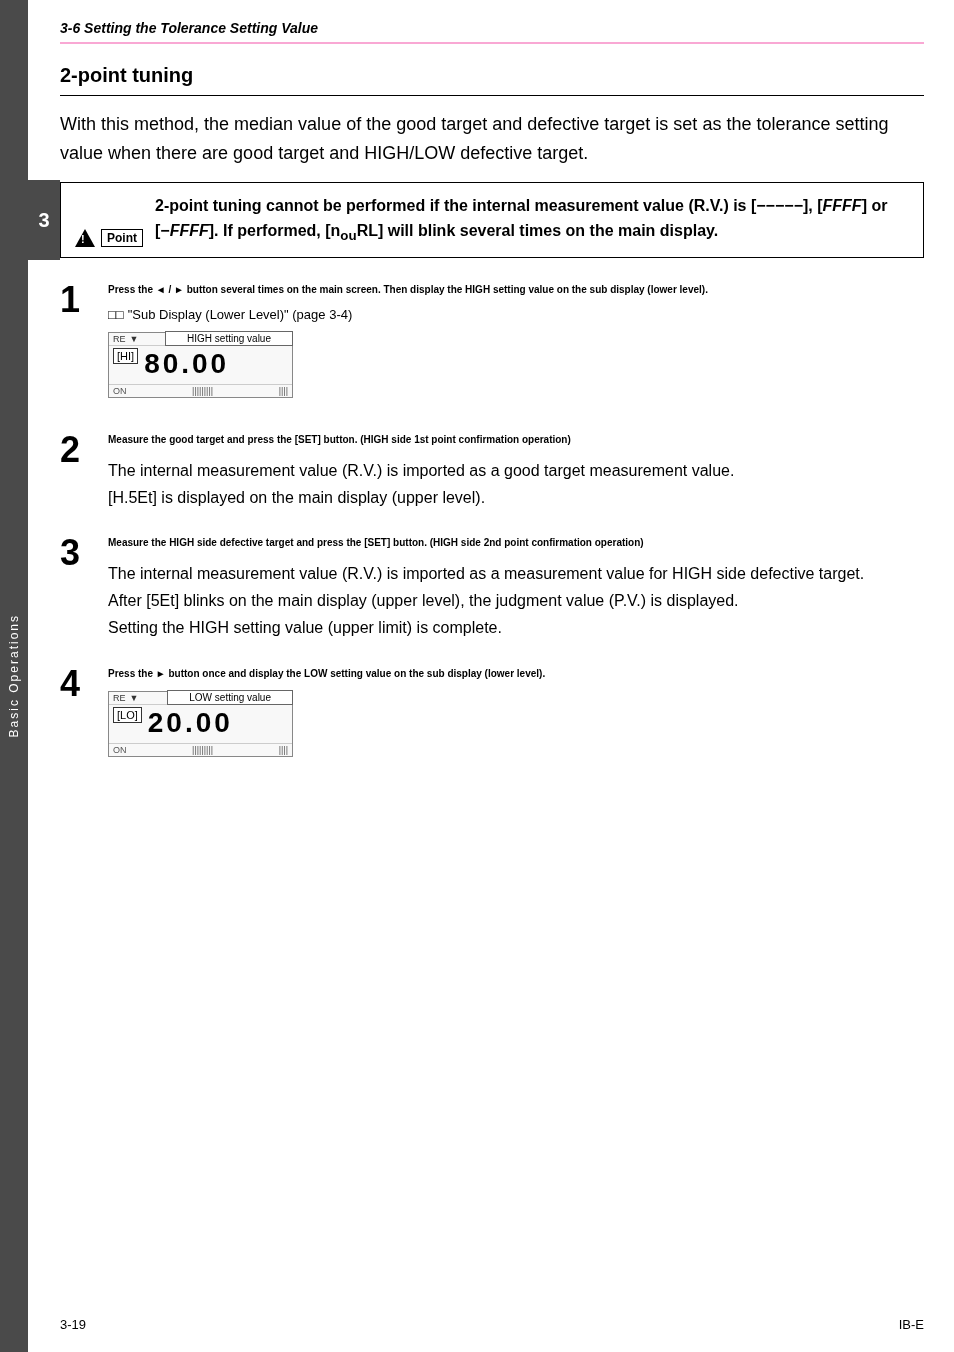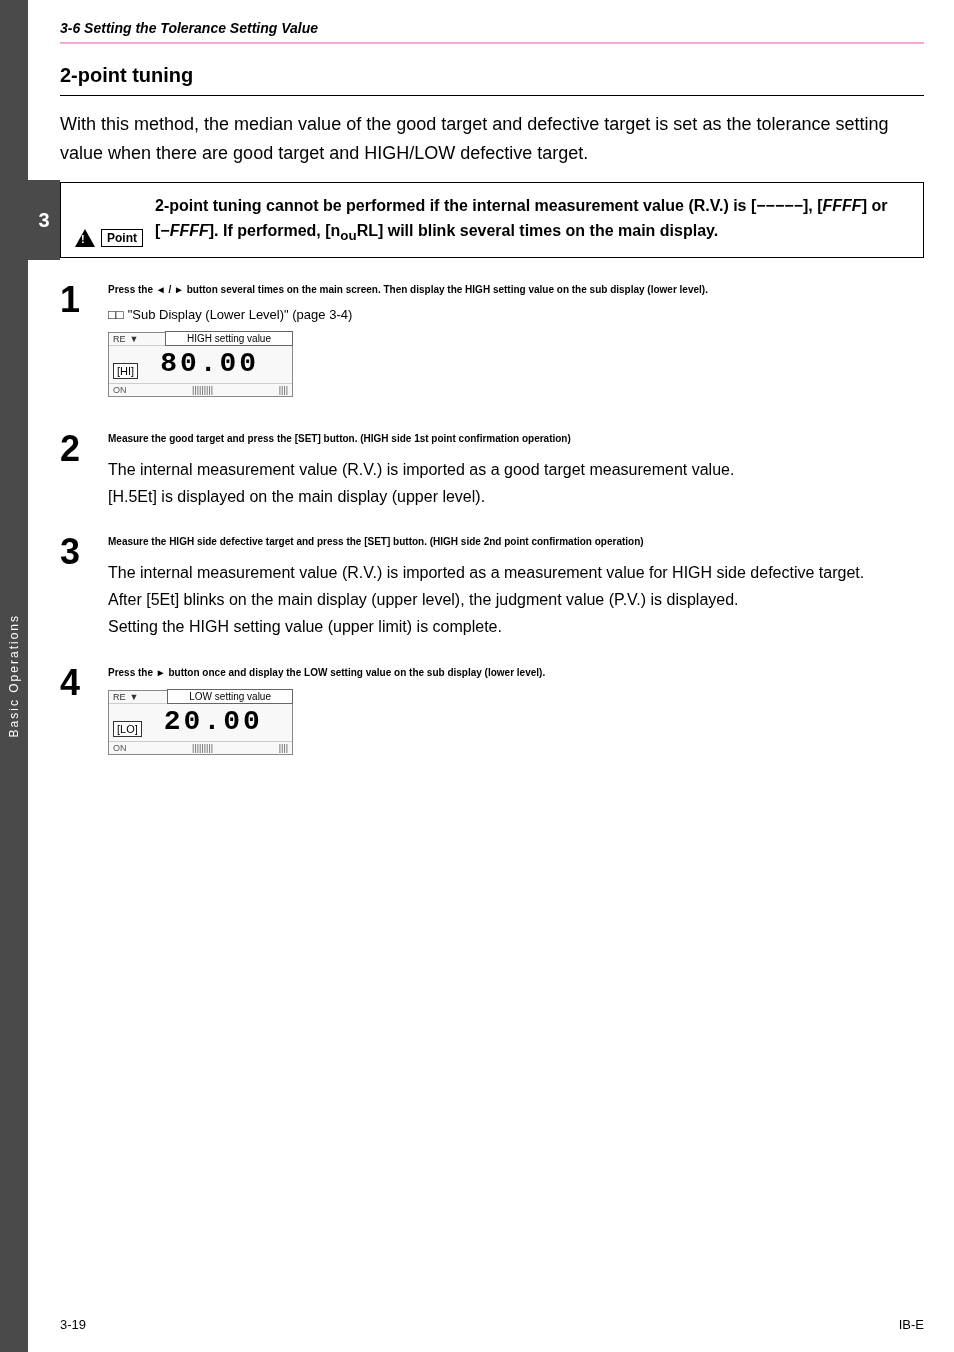--- a/index.html
+++ b/index.html
@@ -173,34 +173,34 @@
       top: -2px;
       right: -1px;
       background: #fff;
       border: 1px solid #666;
       padding: 1px 21px;
       font-size: 10px;
       white-space: nowrap;
     }
     .display-row {
       display: flex;
-      align-items: flex-end;
-      gap: 22px;
+      align-items: flex-start;
+      gap: 6px;
       padding: 2px 4px;
     }
     .display-indicator {
       font-size: 11px;
       border: 1px solid #333;
       padding: 1px 3px;
       background: #fff;
     }
     .display-num {
       font-size: 28px;
       font-weight: bold;
-      font-family: Liberation Mono, monospace;
+      font-family: Liberation Sans, sans-serif;
       letter-spacing: 3px;
     }
     .display-status-bar {
       display: flex;
       justify-content: space-between;
       padding: 1px 4px;
       font-size: 9px;
       color: #555;
       border-top: 1px solid #ccc;
       margin-top: 2px;

